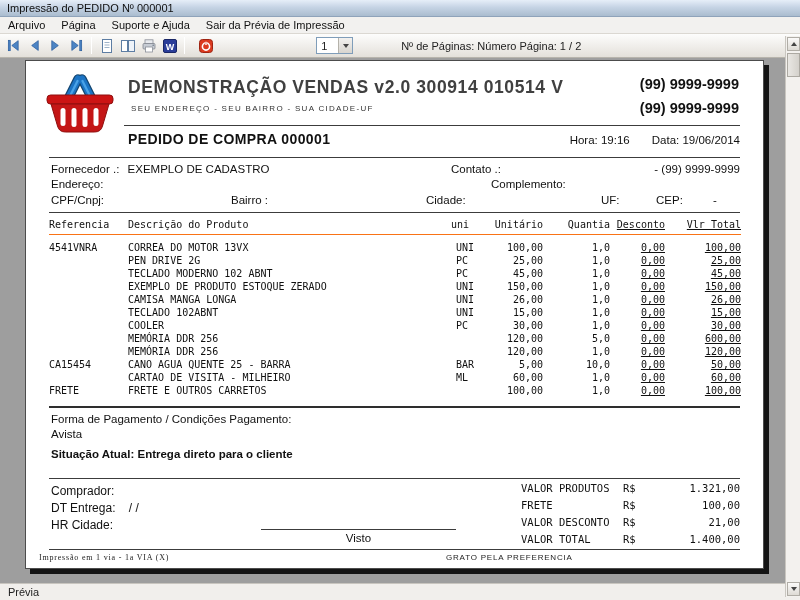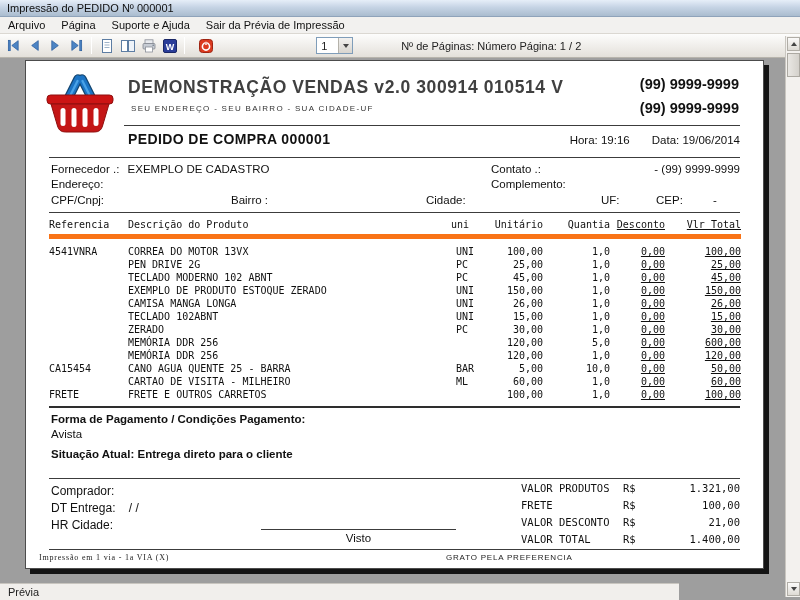--- a/index.html
+++ b/index.html
@@ -35,21 +35,21 @@
   .vscroll { position:absolute; right:0; top:36px; width:15px; height:561px;
     background:#f3f1ee; border-left:1px solid #c9c6c0; }
   .sb-btn { position:absolute; left:1px; width:13px; height:14px;
     background:linear-gradient(180deg,#fbfaf9,#dedbd5); border:1px solid #b0ada6;
     display:flex; align-items:center; justify-content:center; }
   .sb-up { top:1px; } .sb-down { bottom:1px; }
   .sb-thumb { position:absolute; left:1px; top:17px; width:13px; height:24px;
     background:linear-gradient(90deg,#e9e7e3,#d4d1cb); border:1px solid #aca9a2; }
 
   
-  .statusbar { position:absolute; left:0; top:583px; width:679px; height:17px;
+  .statusbar { position:absolute; left:0; top:583px; width:800px; height:17px;
     background:#f1efec; border-top:1px solid #c8c5bf; font-size:11px;
     display:flex; align-items:center; padding-left:8px; color:#222; }
 
   
   .page { position:absolute; left:25px; top:60px; width:739px; height:509px;
     background:#fff; border:1px solid #4c4c4c; box-shadow:5px 5px 0 0 #141414; }
   .abs { position:absolute; white-space:nowrap; }
   .rule { position:absolute; height:1px; background:#3c3c3c; }
   .rule2 { position:absolute; height:2px; background:#2e2e2e; }
 
@@ -60,32 +60,32 @@
   .order-row { position:absolute; left:102px; right:23px; top:70px; display:flex; align-items:baseline; }
   .order-title { font-size:14px; font-weight:bold; letter-spacing:.4px; }
   .order-when { margin-left:auto; display:flex; gap:22px; font-size:11.5px; }
 
   .sup-row { position:absolute; left:25px; right:23px; font-size:11.5px; }
   .sup-abs { position:absolute; white-space:nowrap; }
 
   table.items { position:absolute; left:23px; top:156px; width:692px;
     border-collapse:collapse; table-layout:fixed;
     font-family:"DejaVu Sans Mono", monospace; font-size:10px; color:#101010; }
-  table.items th { font-weight:normal; border-bottom:5px solid #f97316; padding:2px 0 4px; white-space:nowrap; overflow:hidden; }
+  table.items th { font-weight:normal; border-bottom:1px solid #f97316; padding:2px 0 4px; white-space:nowrap; overflow:hidden; }
   table.items td { height:13px; line-height:13px; white-space:nowrap; overflow:hidden; }
   table.items tbody tr:first-child td { padding-top:6px; }
   .c-ref   { width:79px;  text-align:left; }
   .c-desc  { width:323px; text-align:left; }
   .c-uni   { width:30px;  text-align:left; padding-left:5px; }
   .c-unit  { width:62px;  text-align:right; }
   .c-qty   { width:67px;  text-align:right; }
   .c-disc  { width:55px;  text-align:right;text-decoration:underline; }
   .c-total { width:76px;  text-align:right;text-decoration:underline; }
 
-  .pay-title { left:25px; top:352px; font-size:11.5px; font-weight:bold;text-align:right; }
+  .pay-title { left:25px; top:352px; font-size:11.5px; font-weight:normal;text-align:right; }
   .pay-value { left:25px; top:367px; font-size:11.5px; }
   .pay-situ  { left:25px; top:387px; font-size:11.5px; font-weight:bold; }
 
   .sig { font-size:12px; }
   .visto-line { left:235px; width:195px; top:468px; }
   .visto-label { left:235px; width:195px; top:471px; font-size:11.5px; text-align:center; white-space:nowrap; position:absolute; }
 
   .totals { position:absolute; left:495px; right:23px; top:421px;
     font-family:"DejaVu Sans Mono", monospace; font-size:10.5px; }
   .tot-row { display:flex; height:17px; align-items:baseline; }
@@ -207,21 +207,21 @@
     <span class="order-when">
       <span>Hora: 19:16</span>
       <span>Data: 19/06/2014</span>
     </span>
   </div>
   <div class="rule" style="left:23px; right:23px; top:96px;"></div>
 
   <div class="sup-row" style="top:102px;">
     <span>Fornecedor .:</span>
     <span style="margin-left:5px;">EXEMPLO DE CADASTRO</span>
-    <span class="sup-abs" style="left:400px;margin-left:40px;">Contato .:</span>
+    <span class="sup-abs" style="left:400px;">Contato .:</span>
     <span class="sup-abs" style="right:0;">- (99) 9999-9999</span>
   </div>
   <div class="sup-row" style="top:133px;">
     <span>CPF/Cnpj:</span>
     <span class="sup-abs" style="left:180px;">Bairro :</span>
     <span class="sup-abs" style="left:375px;">Cidade:</span>
     <span class="sup-abs" style="left:550px;">UF:</span>
     <span class="sup-abs" style="left:605px;">CEP:</span>
     <span class="sup-abs" style="left:662px;">-</span>
   </div>
@@ -293,21 +293,21 @@
           <td class="c-ref"></td>
           <td class="c-desc">TECLADO 102ABNT</td>
           <td class="c-uni">UNI</td>
           <td class="c-unit">15,00</td>
           <td class="c-qty">1,0</td>
           <td class="c-disc">0,00</td>
           <td class="c-total">15,00</td>
         </tr>
         <tr>
           <td class="c-ref"></td>
-          <td class="c-desc">ZERADO</td>
+          <td class="c-desc">COOLER</td>
           <td class="c-uni">PC</td>
           <td class="c-unit">30,00</td>
           <td class="c-qty">1,0</td>
           <td class="c-disc">0,00</td>
           <td class="c-total">30,00</td>
         </tr>
         <tr>
           <td class="c-ref"></td>
           <td class="c-desc">MEMÓRIA DDR 256</td>
           <td class="c-uni"></td>

